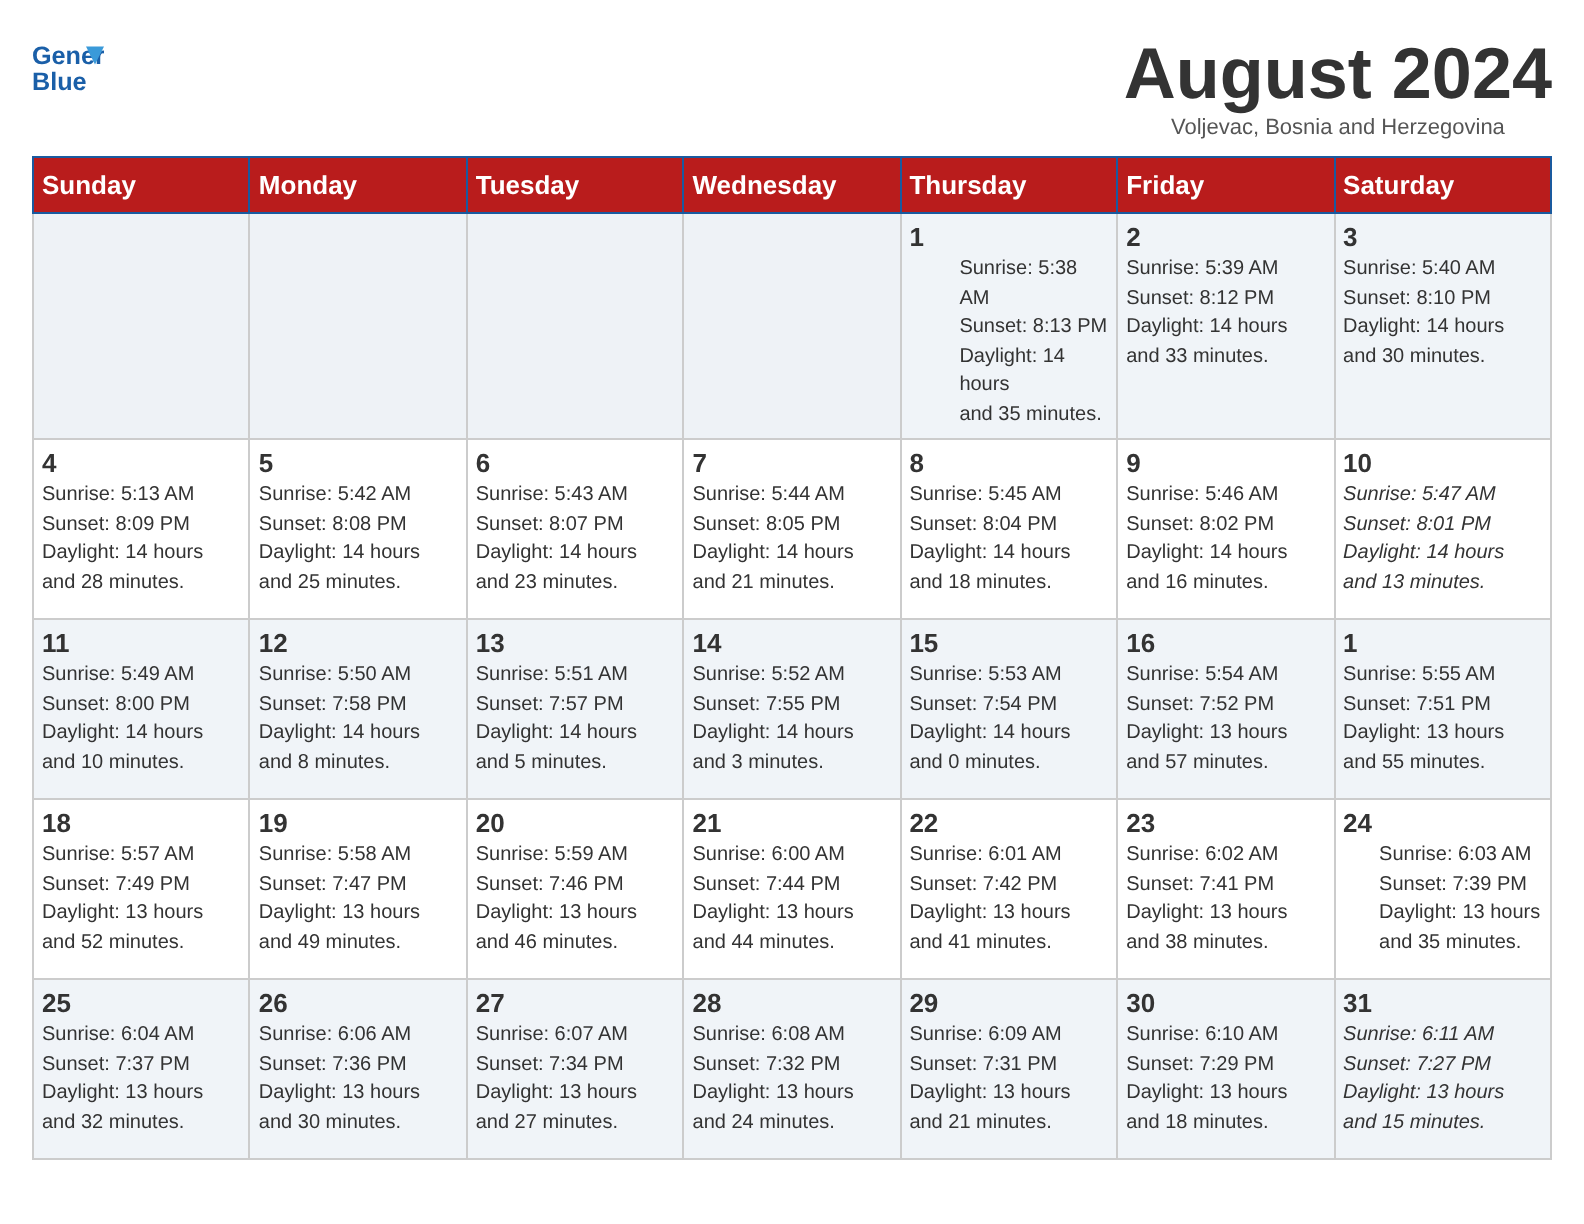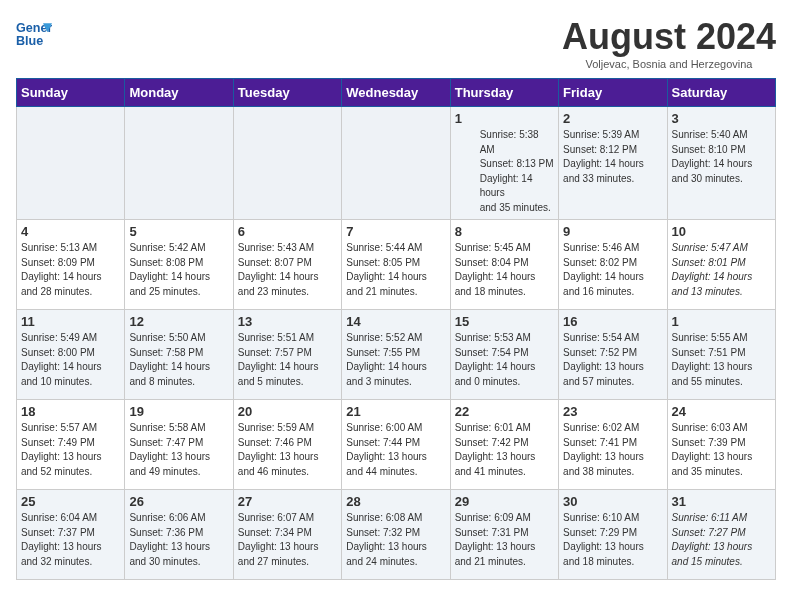--- a/index.html
+++ b/index.html
@@ -36,21 +36,21 @@
     .subtitle {
       font-size: 11px;
       color: #555;
     }
     table {
       width: 100%;
       border-collapse: collapse;
       table-layout: fixed;
     }
     th {
-      background-color: #4c1d95;
+      background-color: #b91c1c;
       color: #fff;
       font-size: 13px;
       font-weight: bold;
       padding: 6px 4px;
       text-align: left;
       border: 1px solid #1a5a9f;
     }
     td {
       border: 1px solid #ccc;
       vertical-align: top;
@@ -282,21 +282,21 @@
         </td>
         <td>
           <span class="day-number">23</span>
           <div class="day-info" style="white-space: pre-line;">Sunrise: 6:02 AM
 Sunset: 7:41 PM
 Daylight: 13 hours
 and 38 minutes.</div>
         </td>
         <td>
           <span class="day-number">24</span>
-          <div class="day-info" style="white-space: pre-line;">Sunrise: 6:03 AM
+          <div class="day-info" style="white-space: pre-line; margin-left: 18px;">Sunrise: 6:03 AM
 Sunset: 7:39 PM
 Daylight: 13 hours
 and 35 minutes.</div>
         </td>
       </tr>
       <tr>
         <td>
           <span class="day-number">25</span>
           <div class="day-info" style="white-space: pre-line;">Sunrise: 6:04 AM
 Sunset: 7:37 PM

